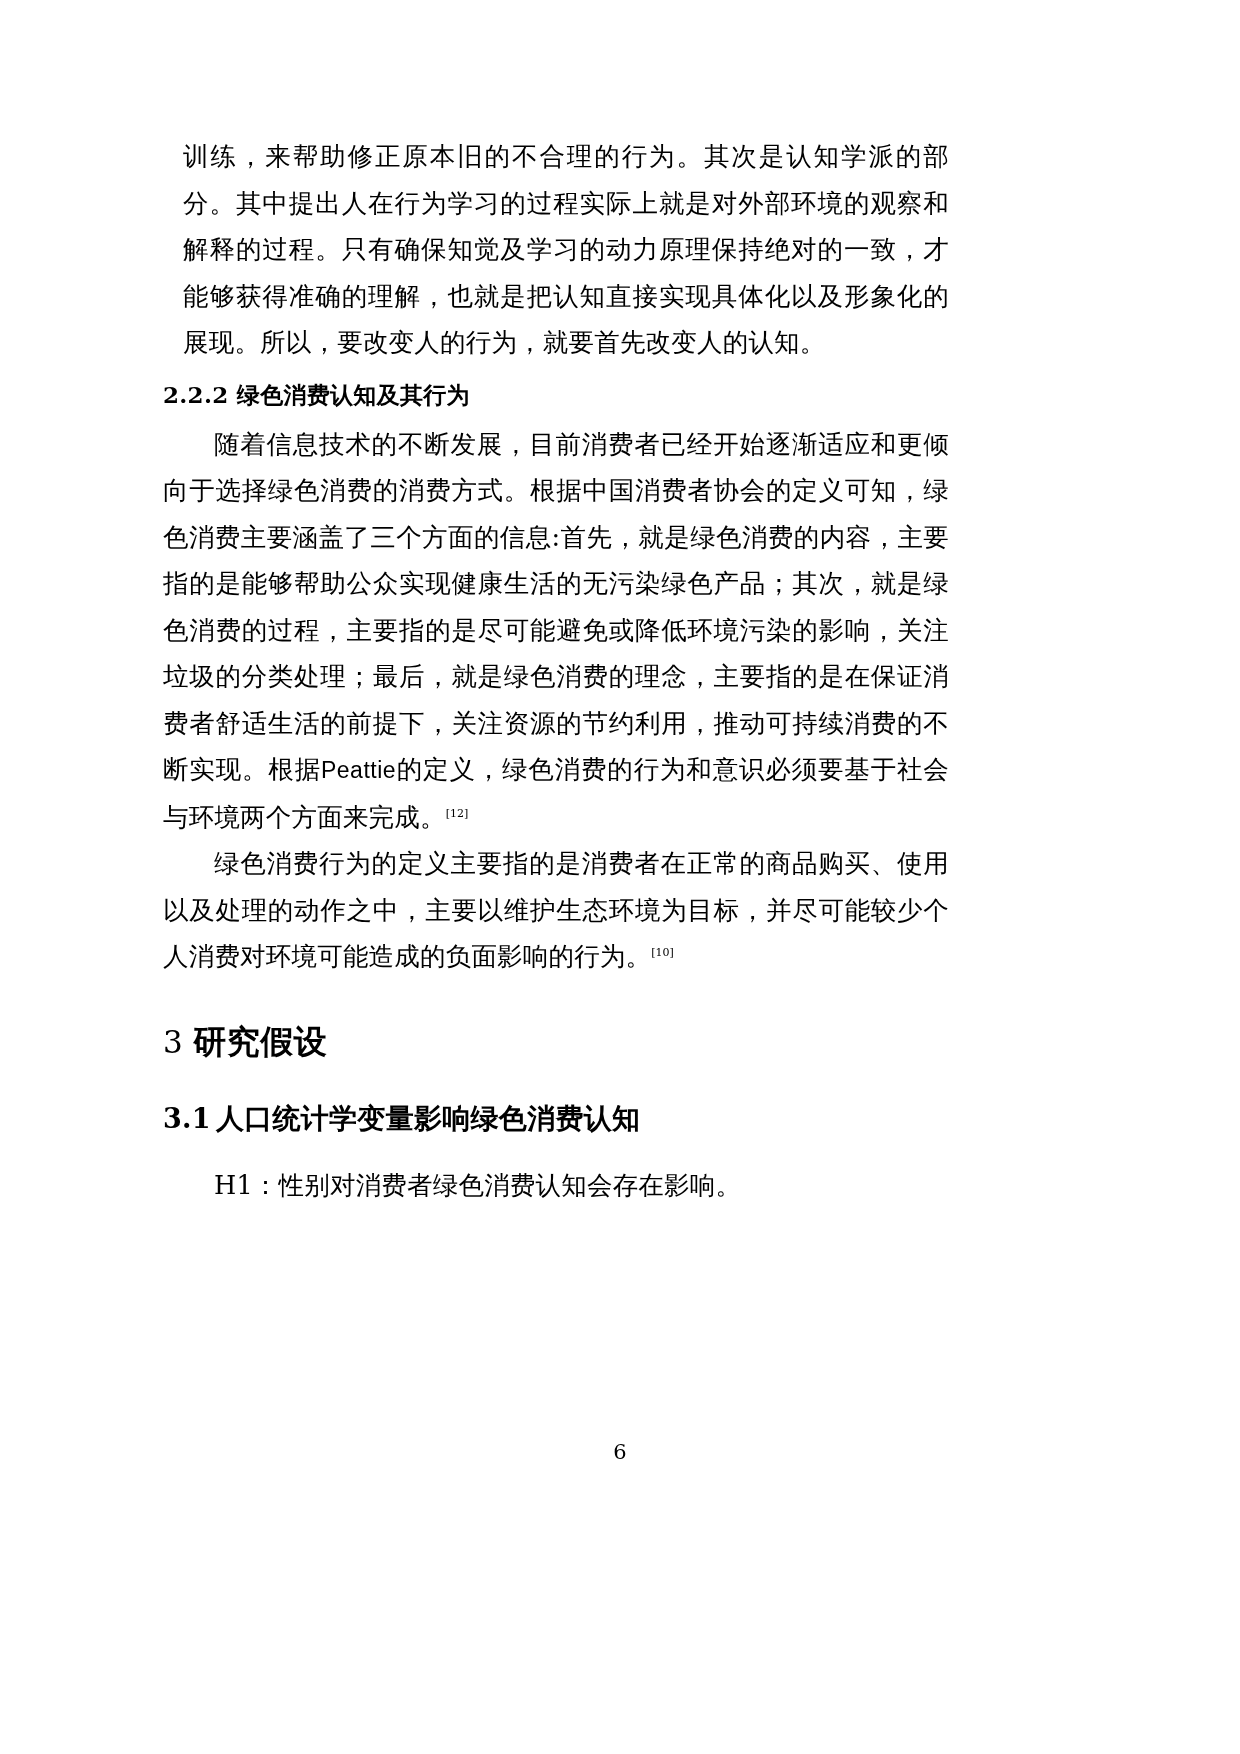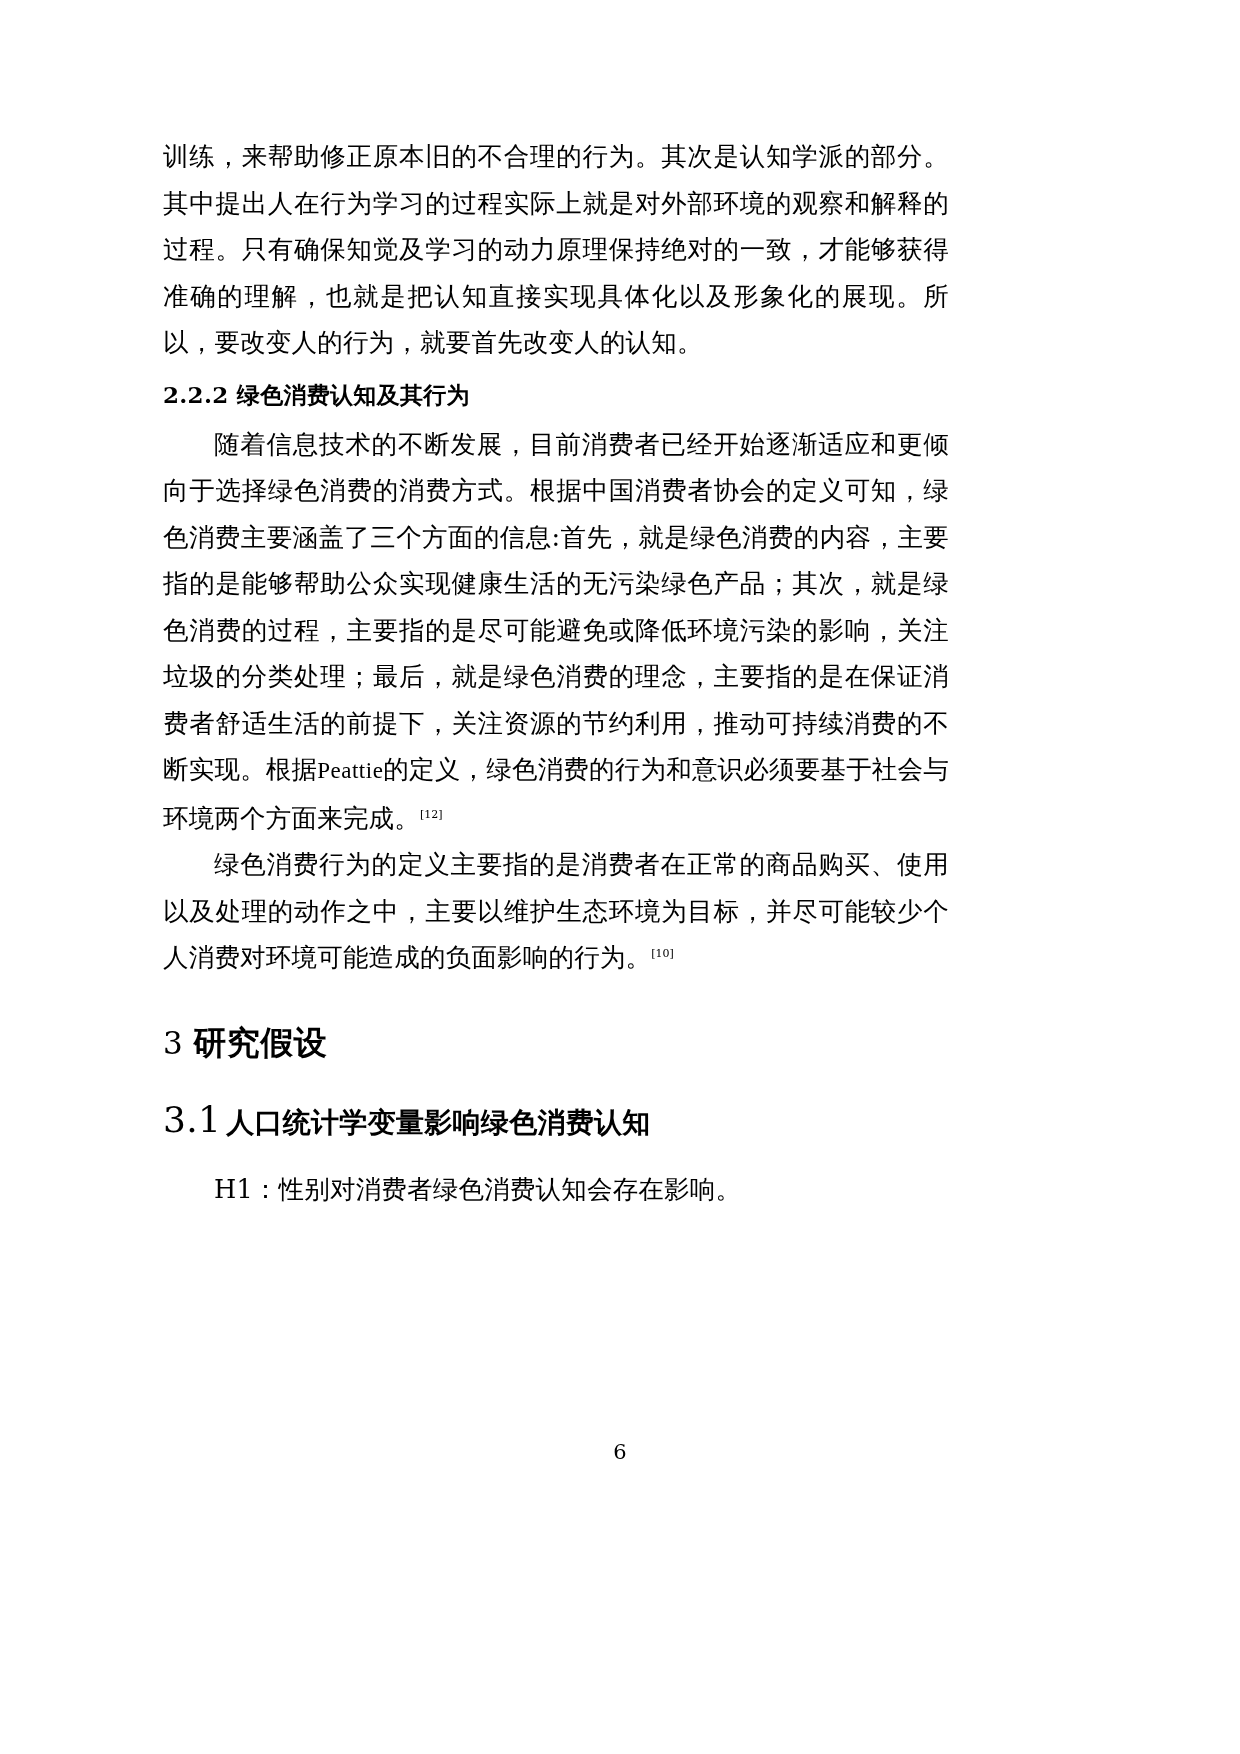--- a/index.html
+++ b/index.html
@@ -34,34 +34,35 @@
     margin: 0;
     letter-spacing: 0.2px;
     text-indent: 0;
     word-break: break-all;
   }
   .para.indent {
     text-indent: 51px;
   }
   .para.first {
     text-indent: 0;
+    margin-left: 20px;
   }
   sup.cite {
     font-size: 11px;
     vertical-align: super;
     line-height: 0;
     letter-spacing: 0;
   }
   sup.cite-lead {
     font-size: 15px;
     vertical-align: super;
     line-height: 0;
   }
   .latin {
-    font-family: Liberation Serif, serif;
+    font-family: Liberation Sans, sans-serif;
     font-size: 23px;
     letter-spacing: 0.5px;
   }
   
   .h3 {
     font-family: "DejaVu Sans", "Liberation Sans", sans-serif;
     font-size: 23px;
     font-weight: bold;
     margin: 9px 0 6px 0;
     line-height: 40px;
@@ -88,23 +89,23 @@
   }
   .h2 {
     font-family: "DejaVu Sans", "Liberation Sans", sans-serif;
     font-size: 28px;
     font-weight: bold;
     margin: 30px 0 20px 0;
     line-height: 46px;
     letter-spacing: 0.3px;
   }
   .h2 .num {
-    font-weight: normal;
+    font-weight: bold;
     font-family: "DejaVu Serif", "Liberation Serif", serif;
-    font-size: 36px;
+    font-size: 27px;
     padding-right: 5px;
   }
   .page-number {
     position: absolute;
     left: 0;
     right: 0;
     top: 1440px;
     text-align: center;
     font-family: "DejaVu Serif", "Liberation Serif", serif;
     font-size: 21px;

